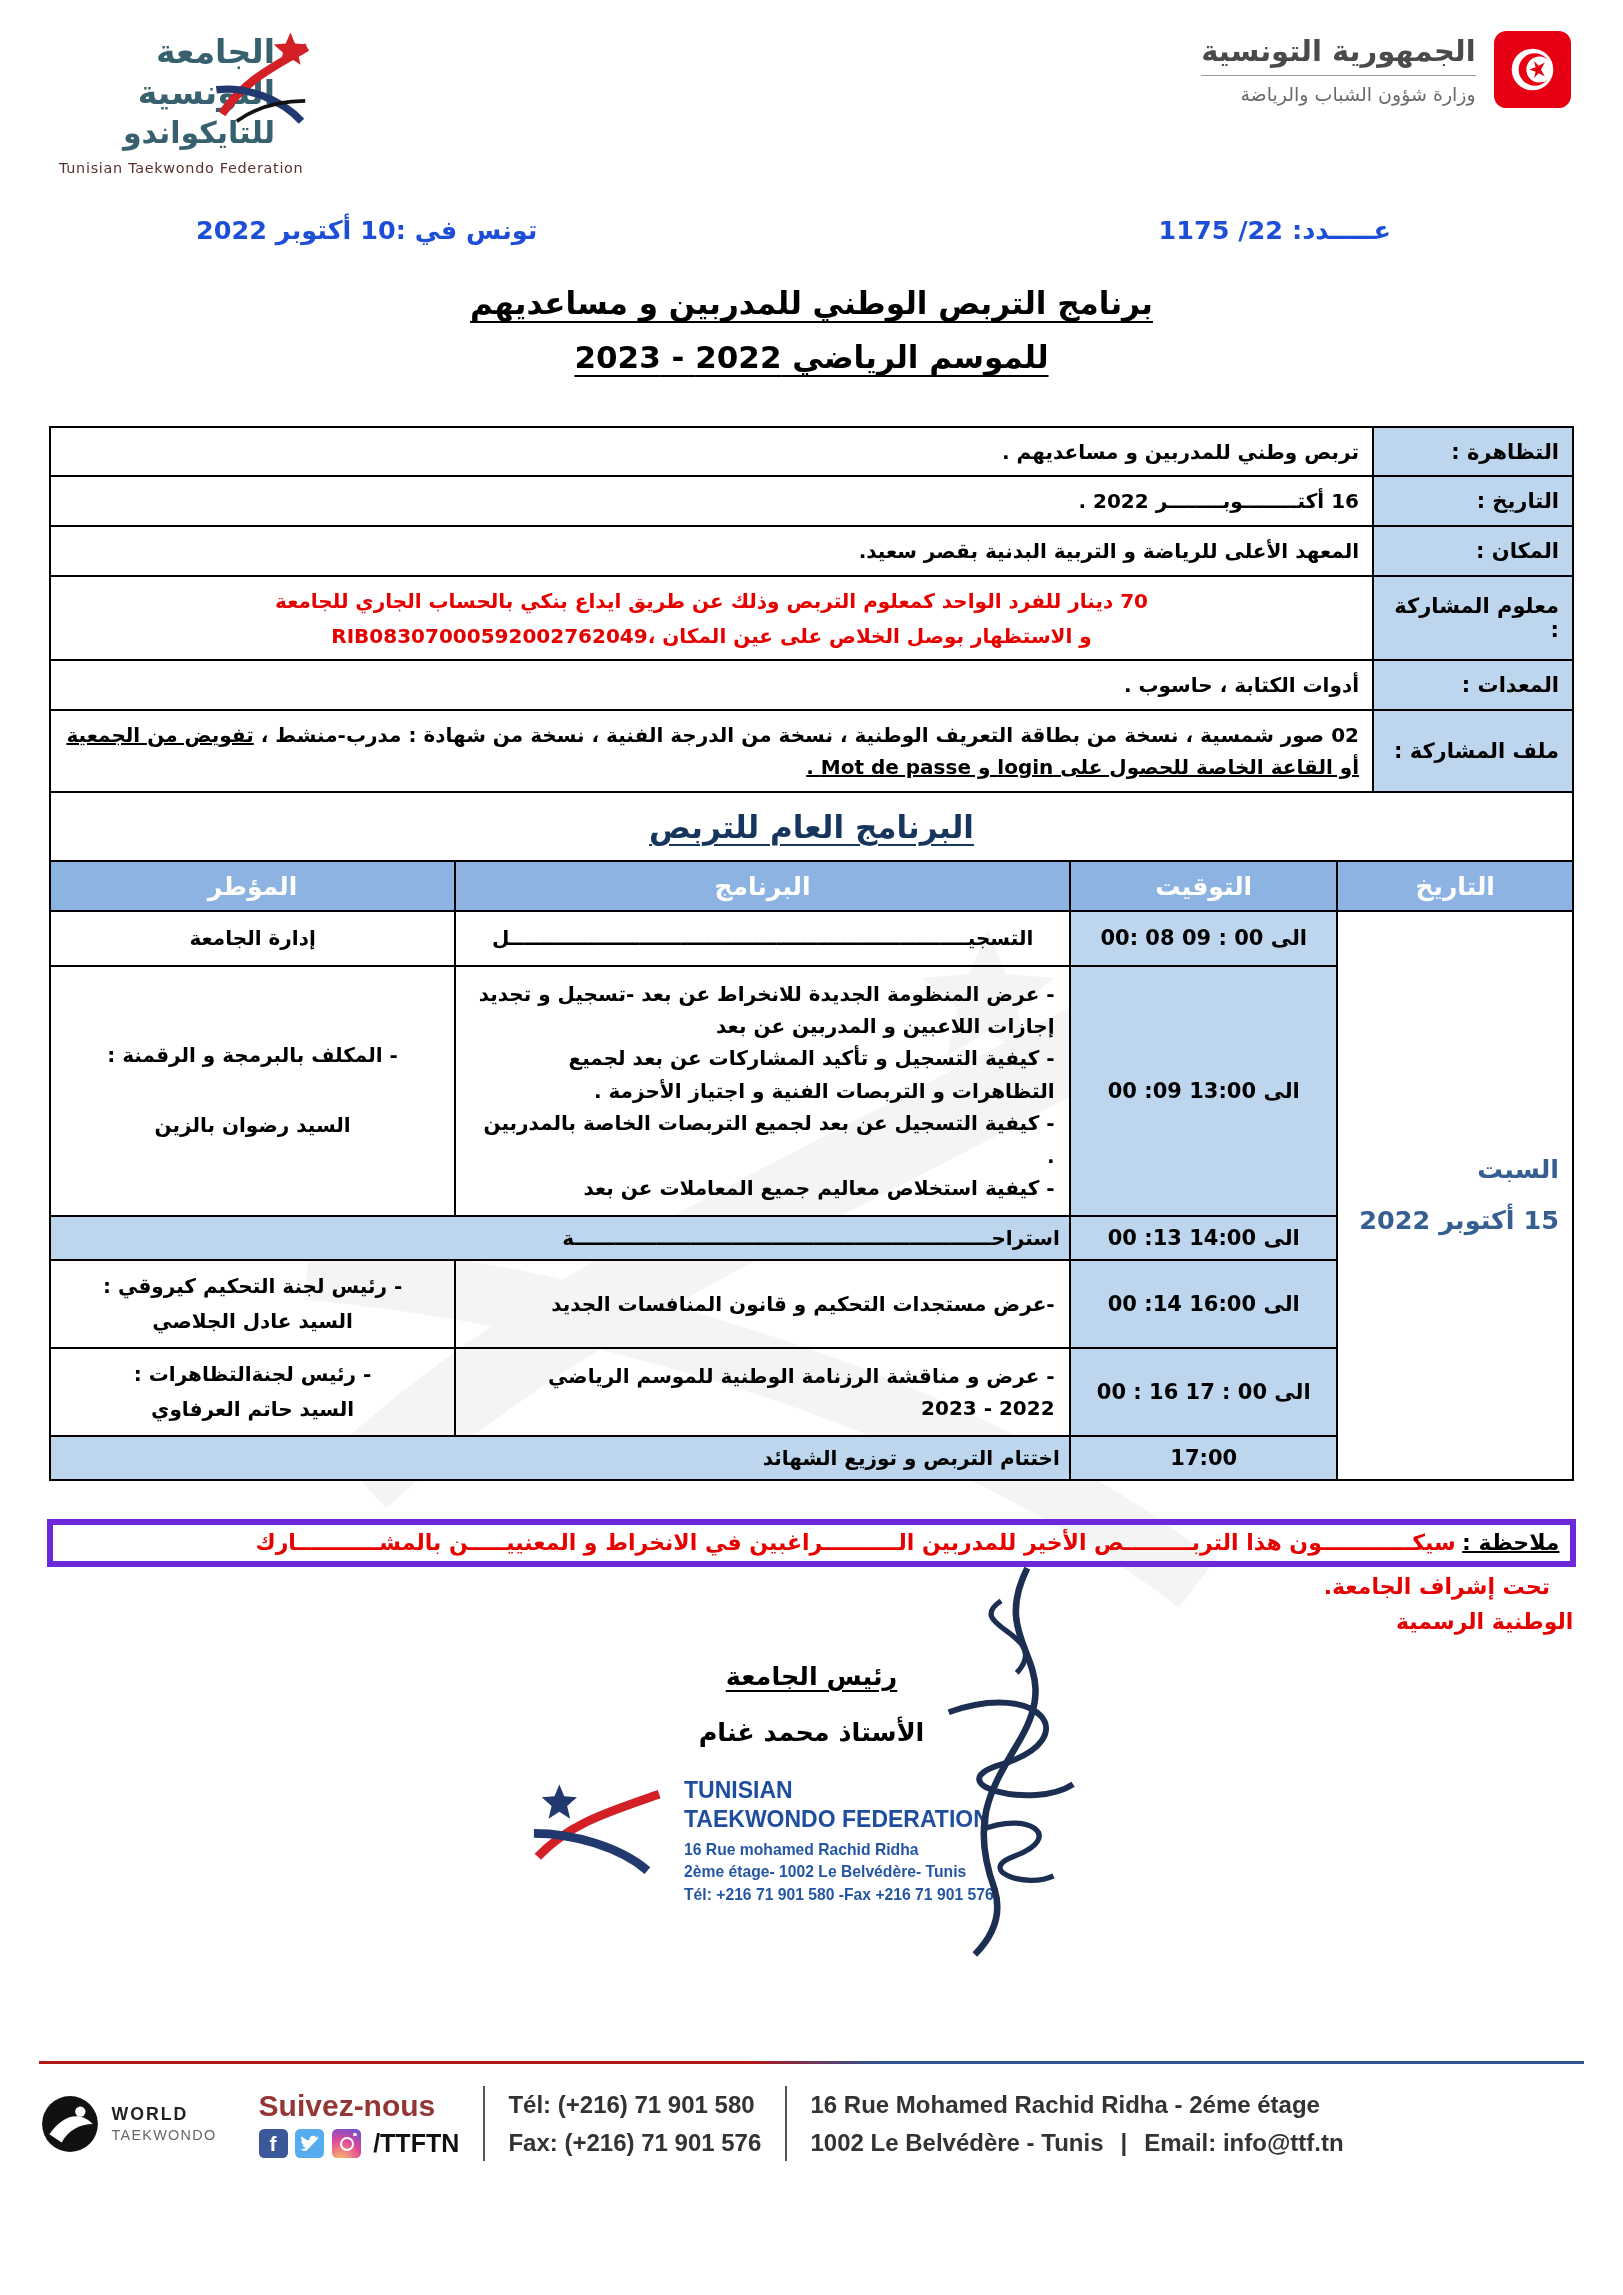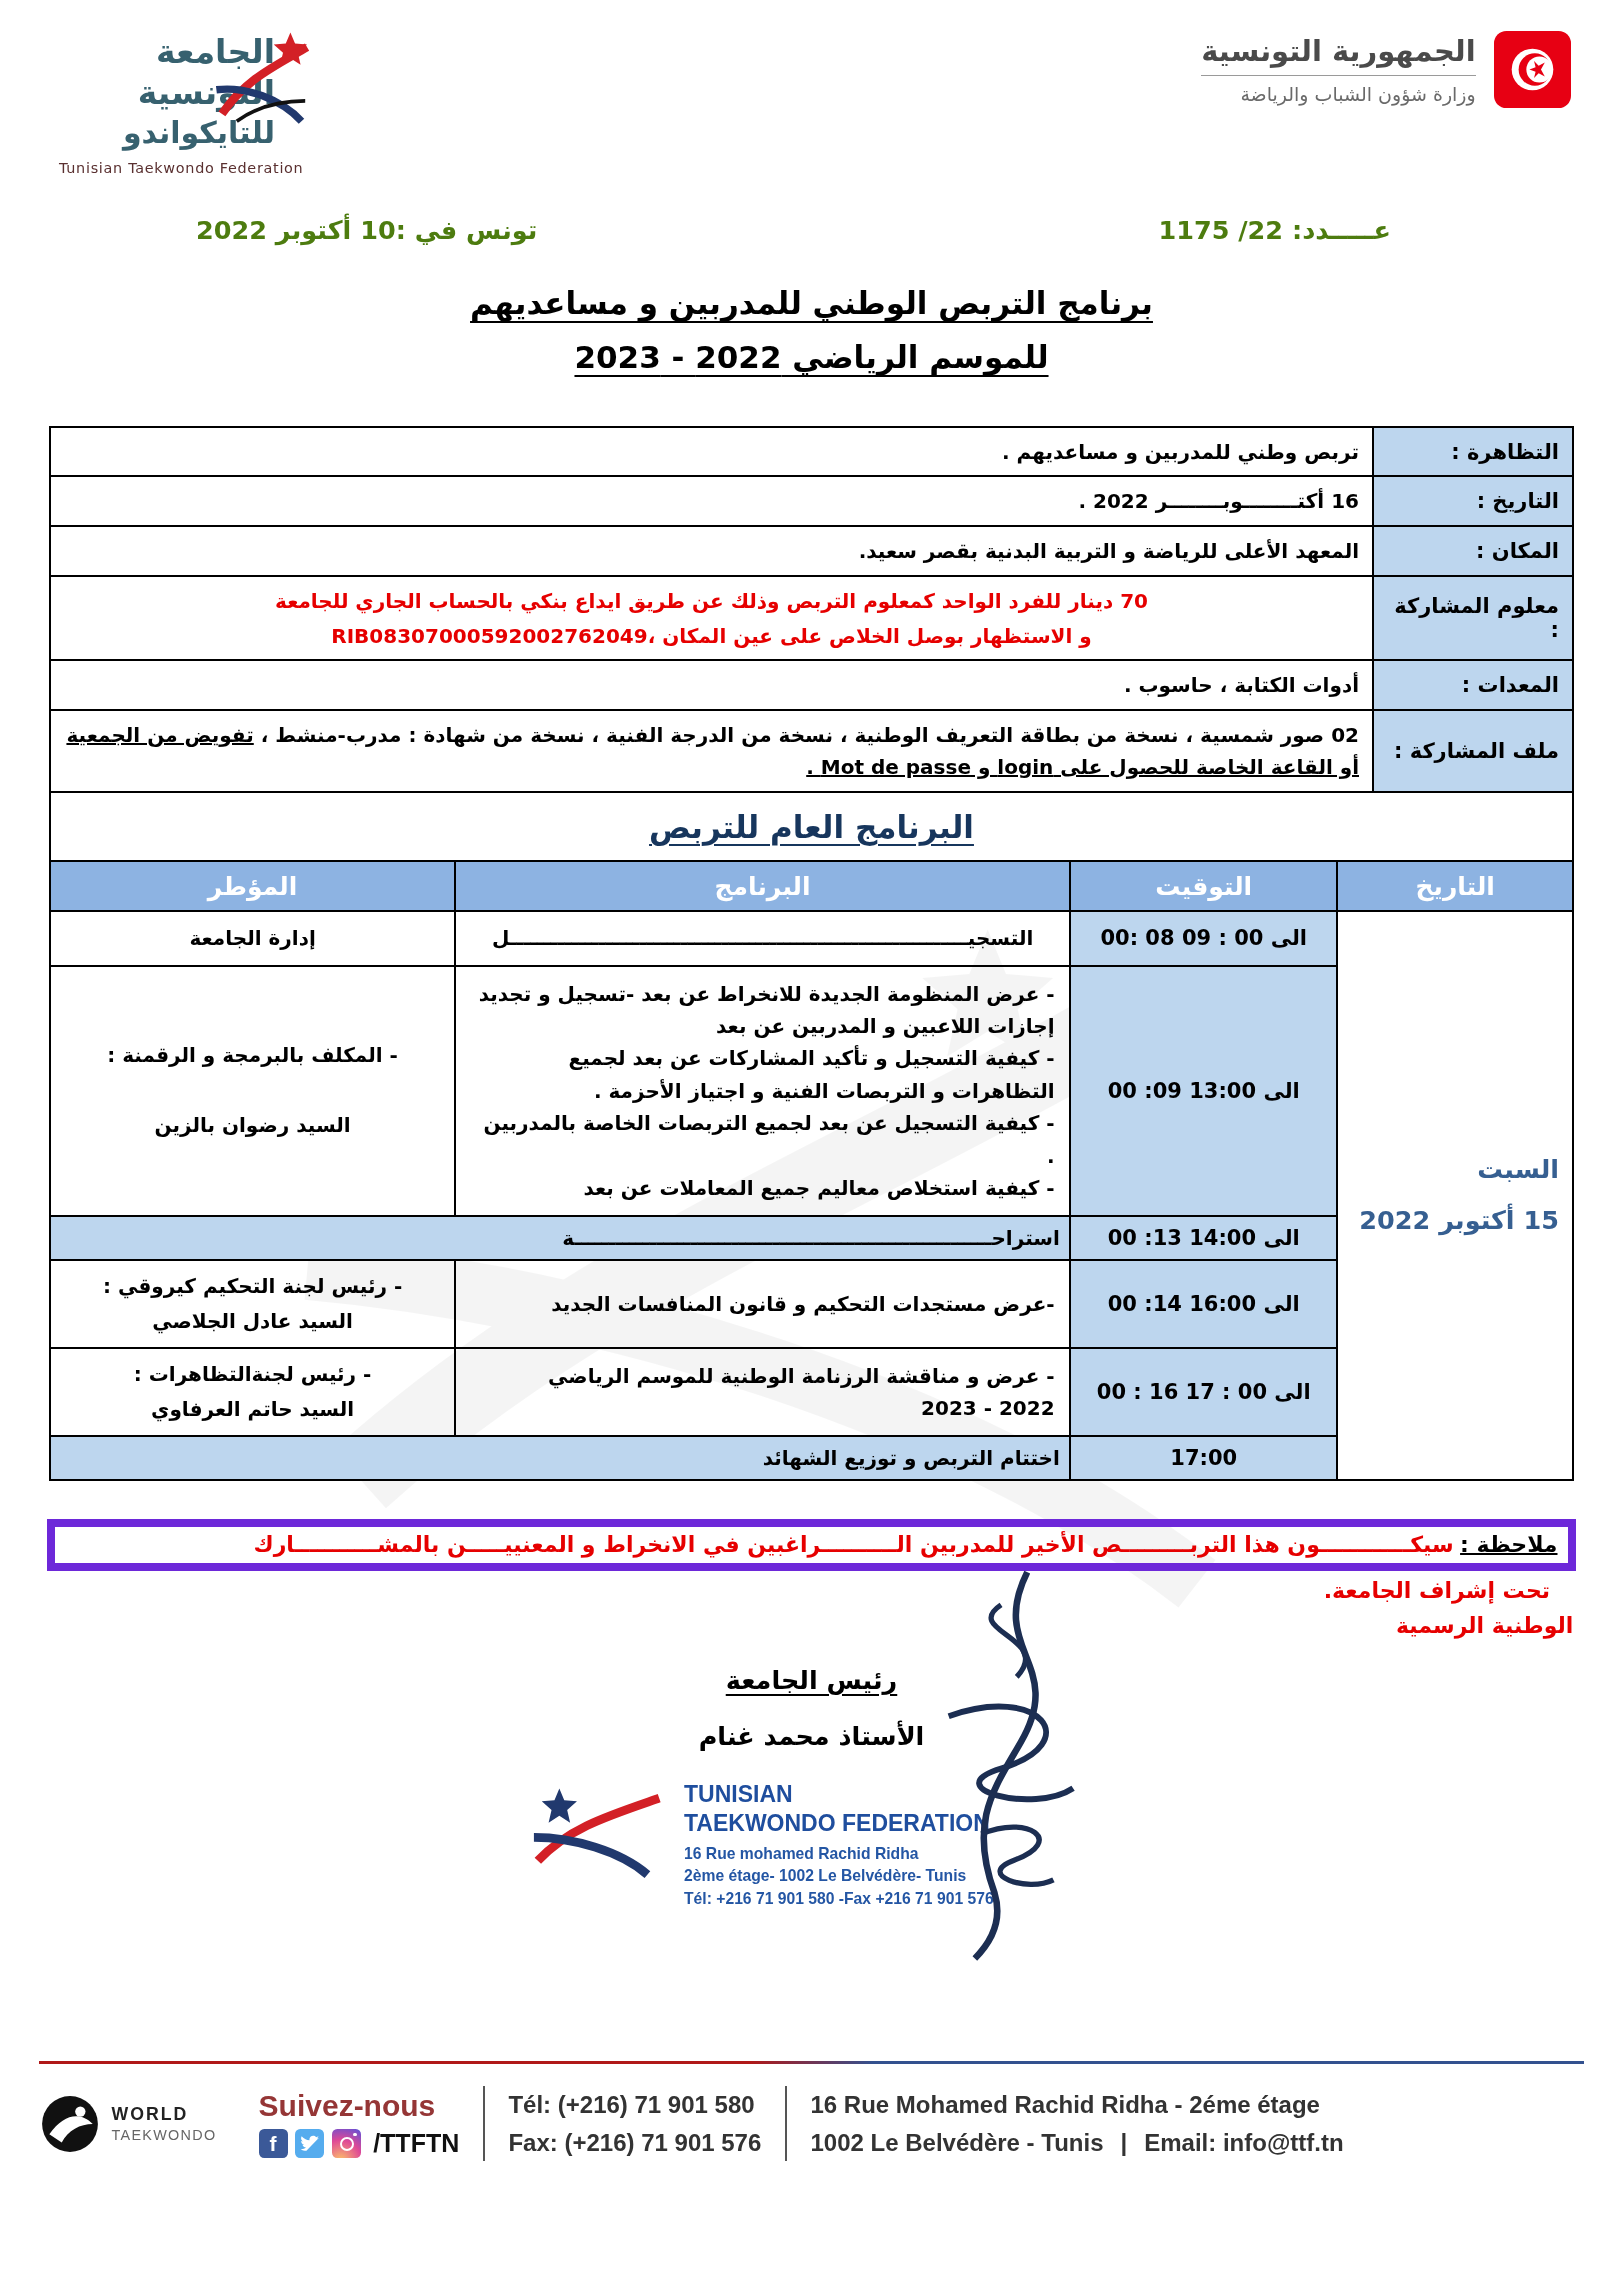--- a/index.html
+++ b/index.html
@@ -19,21 +19,21 @@
   .fed-en { font-size:14.4px; color:#5a3030; margin-top:9.2px; letter-spacing:0.7px; }
   .fed-swoosh { position:absolute; right:79px; top:-6.5px; }
   .gov-logo { display:flex; align-items:center; gap:18.3px; direction:ltr; }
   .gov-text { text-align:right; }
   .gov-l1 { font-size:29px; font-weight:bold; color:#4a4a4a; }
   .gov-div { height:1.3px; background:#9a9a9a; margin:6.5px 0; }
   .gov-l2 { font-size:19px; color:#6a6a6a; }
   .flag { width:77px; height:77px; }
 
   
-  .ref-line { display:flex; justify-content:space-between; margin-top:39px; padding:0 232px 0 196px; font-size:25.5px; font-weight:bold; color:#4d7c0f; }
+  .ref-line { display:flex; justify-content:space-between; margin-top:39px; padding:0 232px 0 196px; font-size:25.5px; font-weight:bold; color:#1d4ed8; }
   .ref-date { direction:rtl; }
   .ref-no { direction:ltr; }
   .ref-no .num { margin-left:11.8px; }
 
   
   .title { text-align:center; margin-top:31px; font-size:31px; font-weight:bold; line-height:1.75; direction:rtl; }
   .title span { text-decoration:underline; text-decoration-thickness:2px; text-underline-offset:6.5px; }
 
   
   table { width:1525px; margin:41px auto 0; border-collapse:collapse; direction:rtl; font-size:20px; font-weight:bold; color:#000; }
@@ -50,21 +50,21 @@
   .c-date { width:236px; } .c-time { width:268px; } .c-prog { width:615px; } .c-sup { width:406px; }
   .date-cell { background:#fff; color:#365f91; font-size:25.5px; text-align:right; line-height:2.0; }
   .time-cell { background:#bdd6ee; text-align:center; direction:ltr; font-size:21px; }
   .prog-cell { text-align:right; line-height:1.62; white-space:pre-line; padding:10.5px 14.4px;border-radius:14px; }
   .prog-cell.center { text-align:center; }
   .sup-cell { text-align:center; line-height:1.75; white-space:pre-line; }
   .span-cell { background:#bdd6ee; text-align:right; padding:9.2px; }
 
   
   .note { margin:38px 47px 0; direction:rtl; font-size:22px; font-weight:bold; }
-  .note-box { border:8px solid #6d28d9; padding:5.2px 10.5px; }
+  .note-box { border:6px solid #6d28d9; padding:5.2px 10.5px; }
   .note-label { color:#000; text-decoration:underline; text-decoration-thickness:2px; margin-left:6.5px; }
   .note-red { color:#e60000; }
   .nl2 { margin-top:9.2px; padding-right:2.6px; }
   .nl3 { margin-top:7.9px; padding-right:26px; }
 
   
   .sig-title { text-align:center; font-size:25.5px; font-weight:bold; margin-top:27.5px; direction:rtl; }
   .sig-title span { text-decoration:underline; text-decoration-thickness:2px; text-underline-offset:5.2px; }
   .sig-name { text-align:center; font-size:25.5px; font-weight:bold; margin-top:26px; direction:rtl; padding-left:0; }
   .org-block { width:563px; margin:23.6px auto 0; display:flex; align-items:flex-start; gap:17px; position:relative; font-family:"Liberation Sans", sans-serif; }

